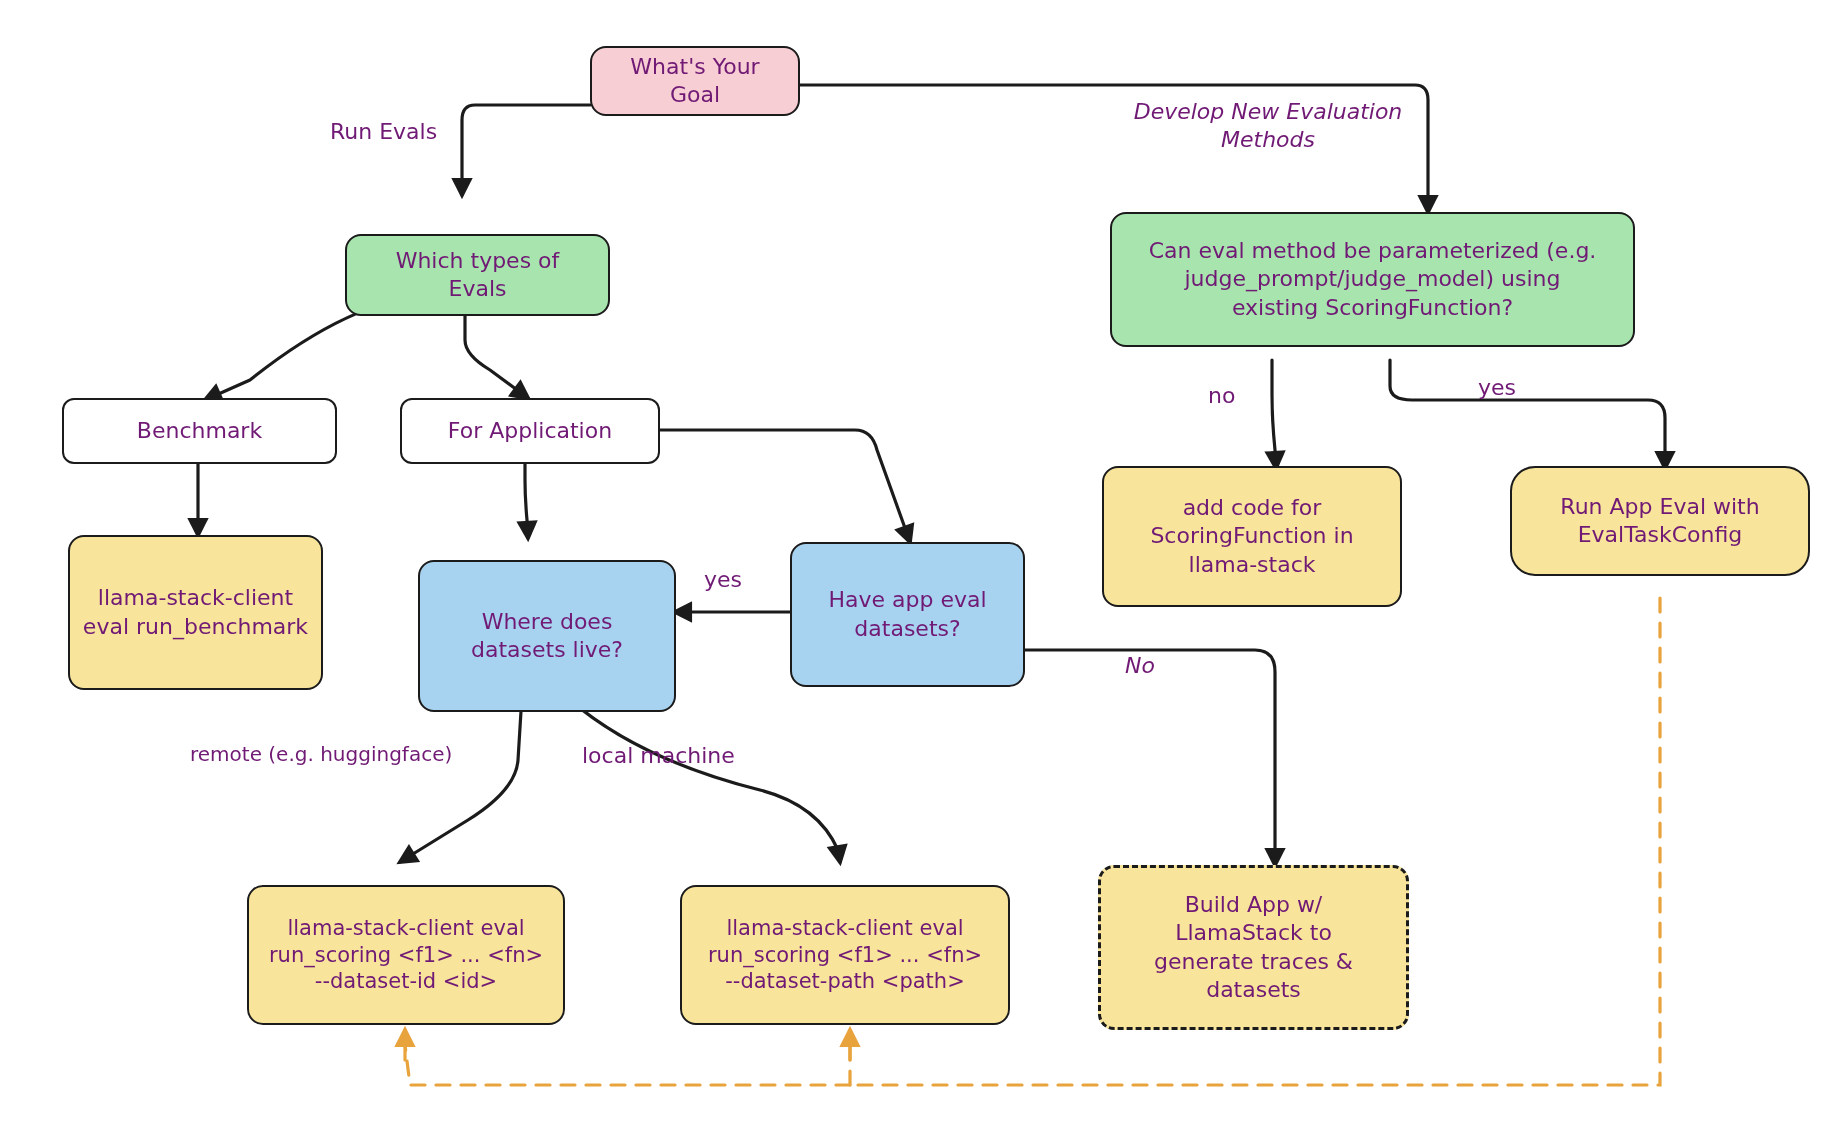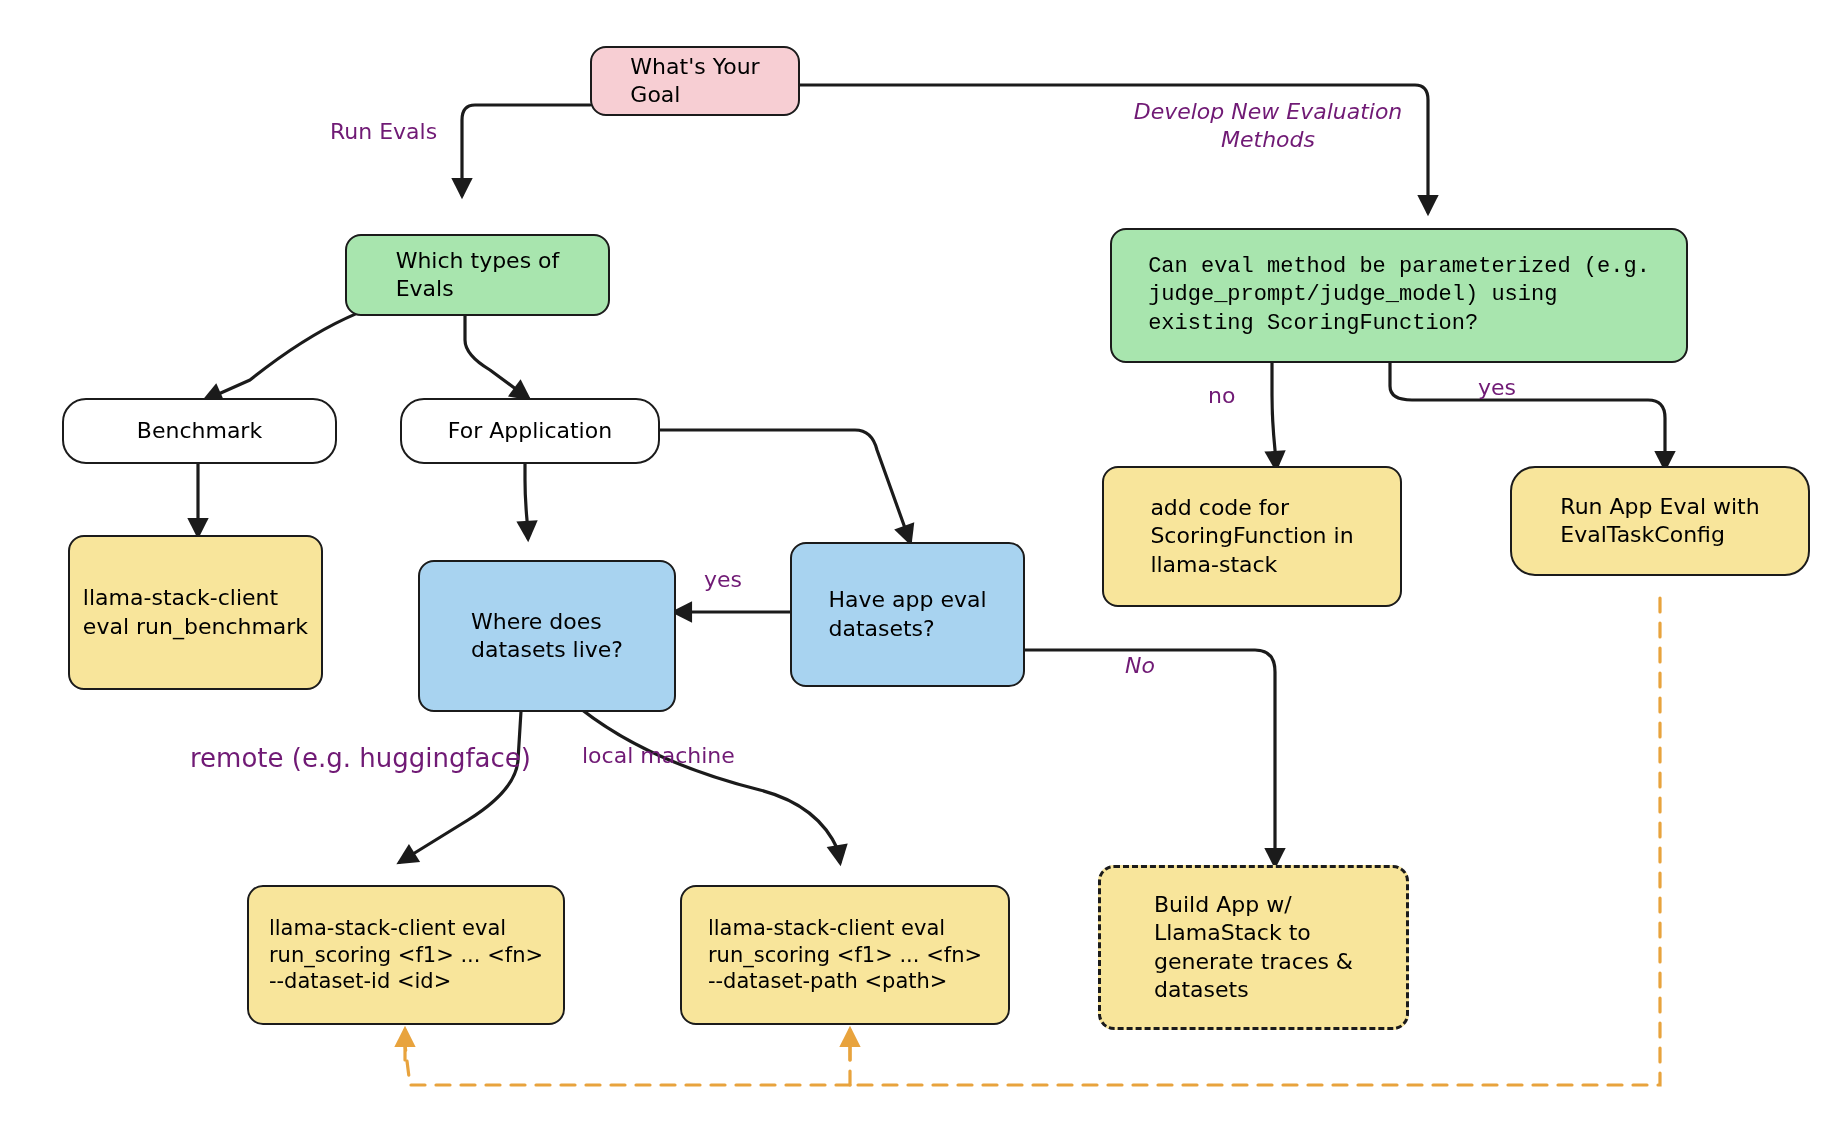--- a/index.html
+++ b/index.html
@@ -24,29 +24,30 @@
     top: 0;
     width: 1840px;
     height: 1124px;
   }
   .node {
     position: absolute;
     box-sizing: border-box;
     display: flex;
     align-items: center;
     justify-content: center;
+    text-align: center;
     border: 2.5px solid #1b1b1b;
-    color: #000000;
+    color: #701a75;
     line-height: 1.28;
     white-space: pre-line;
     padding: 4px 8px;
     z-index: 2;
   }
   .rounded   { border-radius: 16px; }
-  .rounded-s { border-radius: 24px; }
+  .rounded-s { border-radius: 12px; }
   .pink   { background: #f7ced3; }
   .green  { background: #a8e5ae; }
   .blue   { background: #a8d3f0; }
   .yellow { background: #f8e59b; }
   .white  { background: #ffffff; }
   .dashed { border-style: dashed; border-width: 3px; background: #f8e59b; }
   .edge-label {
     position: absolute;
     color: #701a75;
     background: transparent;
@@ -110,21 +111,21 @@
       <path d="M 405 1060 L 405 1030" marker-end="url(#arrow-orange)"></path>
     </g>
   </svg>
 
   <div class="node rounded pink" style="left:590px; top:46px; width:210px; height:70px; font-size:22px;">What's Your
 Goal</div>
 
   <div class="node rounded green" style="left:345px; top:206px; width:265px; height:82px; font-size:22px;margin-top:28px;">Which types of
 Evals</div>
 
-  <div class="node rounded green" style="left:1110px; top:228px; width:578px; height:135px; font-size:22px;font-family:Liberation Mono, monospace;">Can eval method be parameterized (e.g.
+  <div class="node rounded green" style="left:1110px; top:212px; width:525px; height:135px; font-size:22px;">Can eval method be parameterized (e.g.
 judge_prompt/judge_model) using
 existing ScoringFunction?</div>
 
   <div class="node rounded-s white" style="left:62px; top:398px; width:275px; height:66px; font-size:22px;">Benchmark</div>
 
   <div class="node rounded-s white" style="left:400px; top:398px; width:260px; height:66px; font-size:22px;">For Application</div>
 
   <div class="node rounded yellow" style="left:1102px; top:466px; width:300px; height:141px; font-size:22px;">add code for
 ScoringFunction in
 llama-stack</div>
@@ -160,17 +161,17 @@
 Methods</div>
 
   <div class="edge-label" style="left:1208px; top:382px; font-size:22px;">no</div>
 
   <div class="edge-label" style="left:1478px; top:374px; font-size:22px;">yes</div>
 
   <div class="edge-label" style="left:704px; top:566px; font-size:22px;">yes</div>
 
   <div class="edge-label italic" style="left:1125px; top:652px; font-size:22px;">No</div>
 
-  <div class="edge-label" style="left:190px; top:742px; font-size:26px;">remote (e.g. huggingface)</div>
+  <div class="edge-label" style="left:190px; top:742px; font-size:20px;">remote (e.g. huggingface)</div>
 
   <div class="edge-label" style="left:582px; top:742px; font-size:22px;">local machine</div>
 
 </div>
 
 </body></html>

